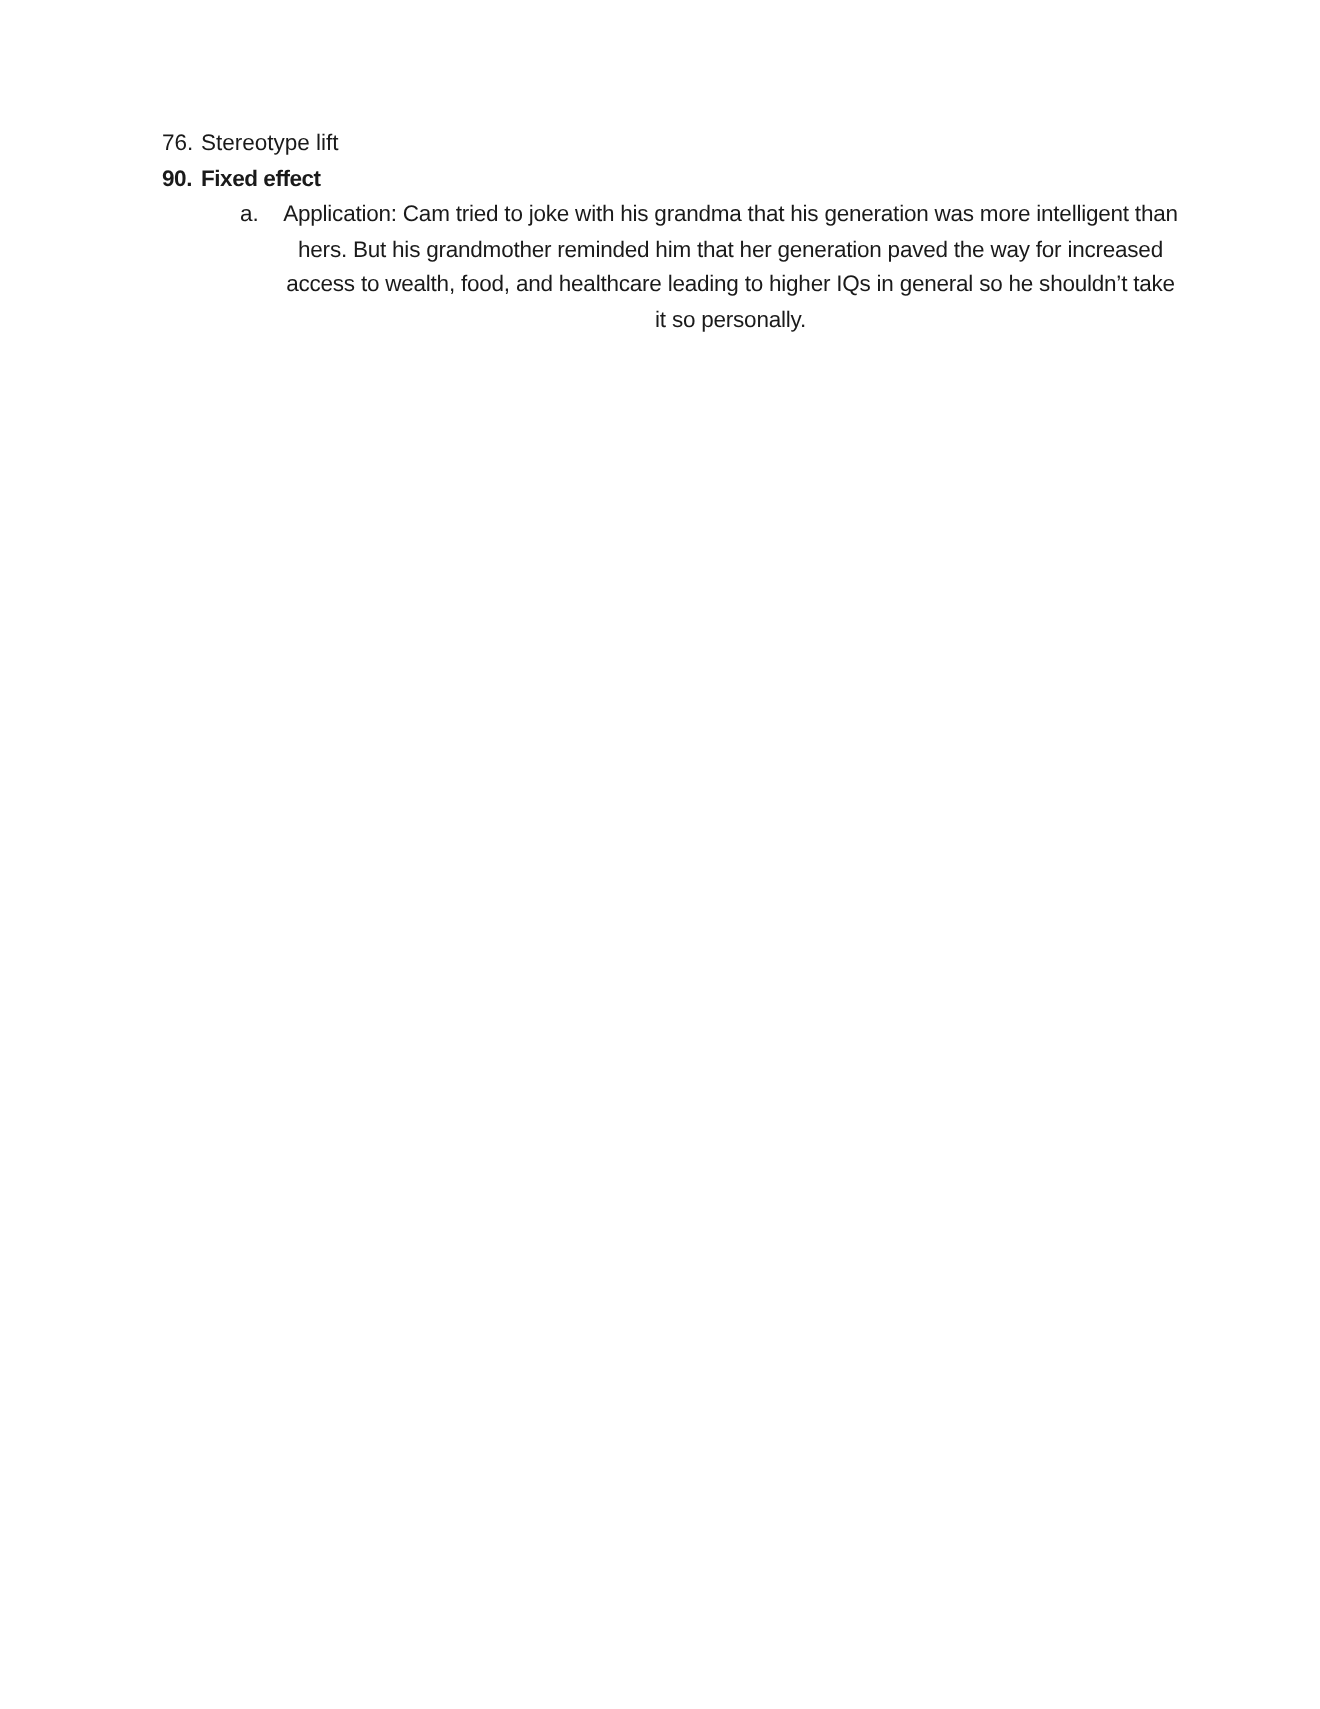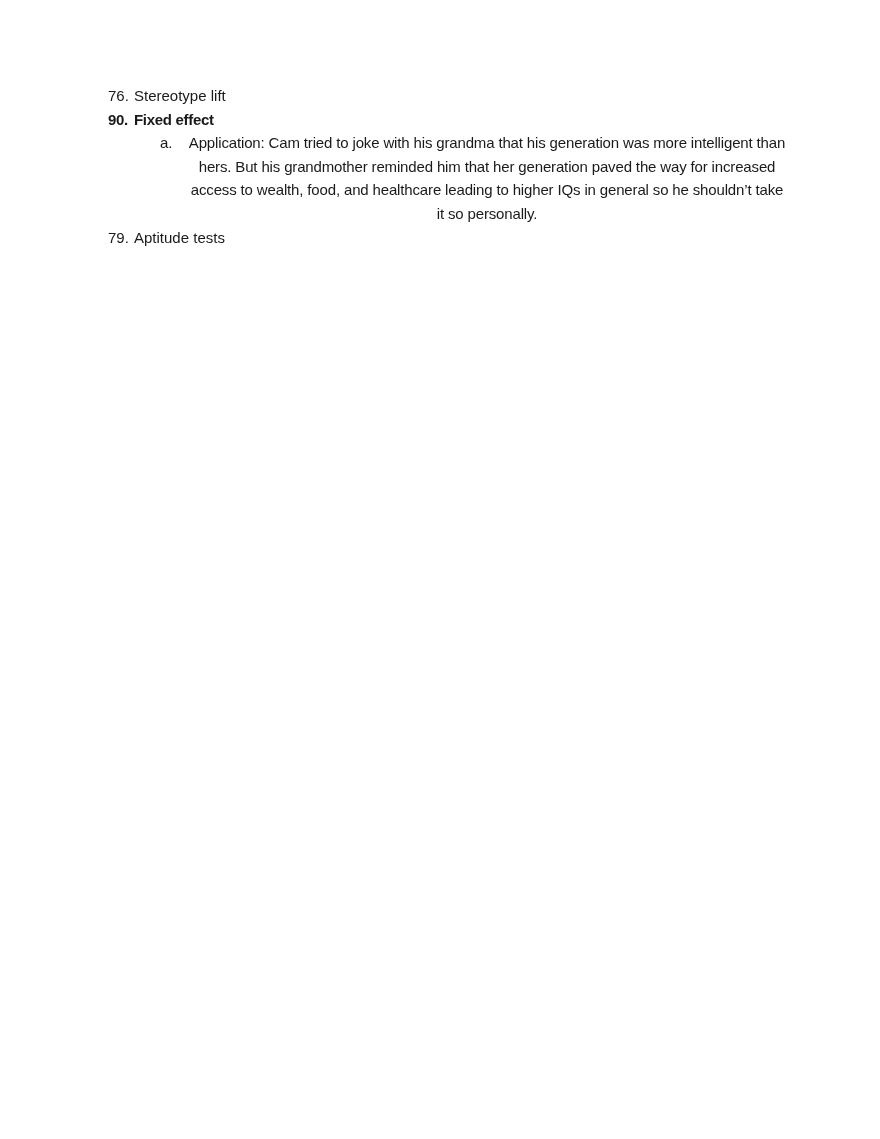--- a/index.html
+++ b/index.html
@@ -78,21 +78,17 @@
     <div class="item bold">
       <span class="num">90.</span>
       <span class="label">Fixed effect</span>
     </div>
     <div class="sub">
       <span class="marker">a.</span>
       <span class="text">Application: Cam tried to joke with his grandma that his generation was more intelligent than hers. But his grandmother reminded him that her generation paved the way for increased access to wealth, food, and healthcare leading to higher IQs in general so he shouldn’t take it so personally.</span>
     </div>
 
 
-    <div class="item">
-      <span class="num">79.</span>
-      <span class="label">Aptitude tests</span>
-    </div>
 
 
 
   </div>
 </div>
 
 </body></html>

